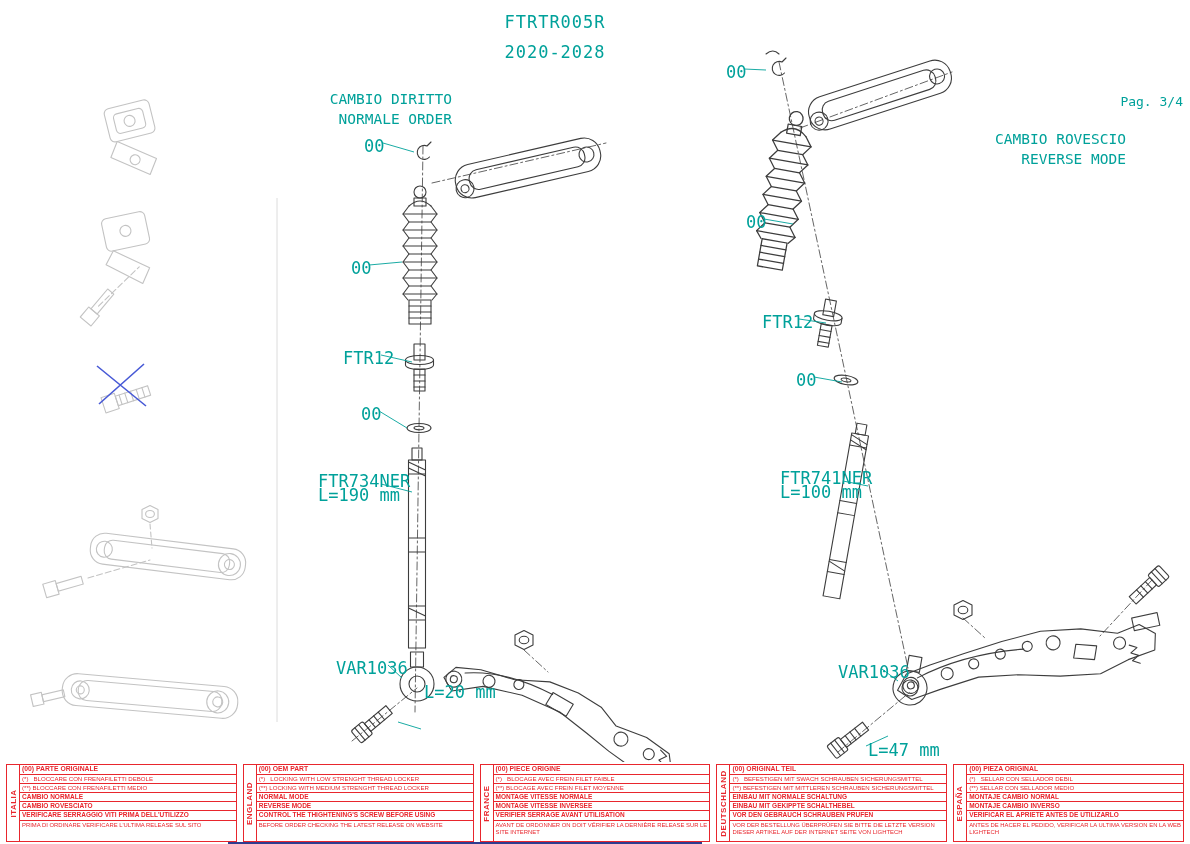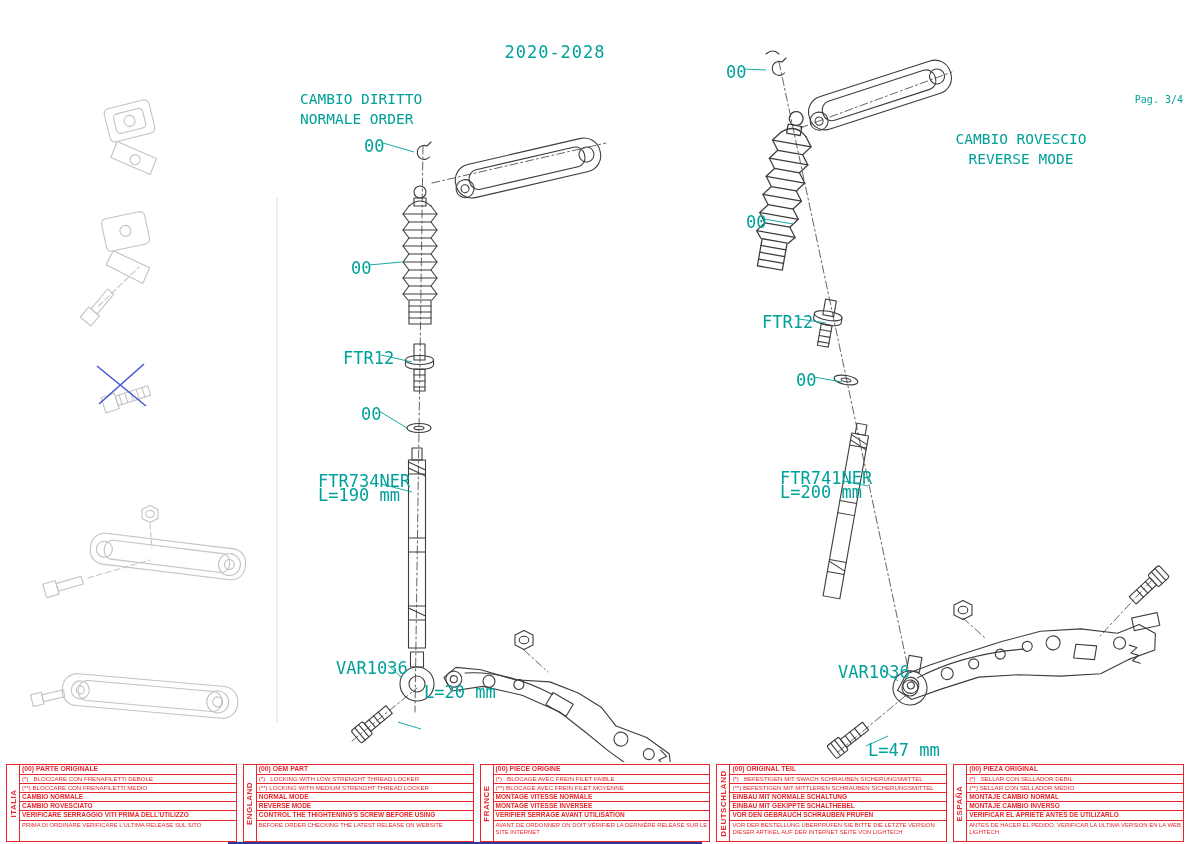--- a/index.html
+++ b/index.html
@@ -5,22 +5,22 @@
   *{margin:0;padding:0;box-sizing:border-box}
   body{background:#ffffff}
   .canvas{position:relative;width:1190px;height:844px;background:#fff;overflow:hidden;
           font-family:"DejaVu Sans Mono",monospace}
   .art{position:absolute;left:0;top:0}
   .d{stroke:#3d3d3d;fill:none;stroke-width:1.1;stroke-linejoin:round;stroke-linecap:round}
   .g{stroke:#c3c3c3;fill:none;stroke-width:1.1;stroke-linejoin:round;stroke-linecap:round}
   .dash{stroke-dasharray:8 3 2 3}
   .lbl{position:absolute;color:#00A19A;font-size:17px;white-space:nowrap}
   .hdr{position:absolute;color:#00A19A;font-size:17px;letter-spacing:1px;text-align:center;white-space:nowrap}
-  .sec-title{position:absolute;color:#00A19A;font-size:14.5px;line-height:20px;text-align:left;white-space:nowrap}
-  .pag{position:absolute;color:#00A19A;font-size:10px;text-align:right}
+  .sec-title{position:absolute;color:#00A19A;font-size:14.5px;line-height:20px;text-align:right;white-space:nowrap}
+  .pag{position:absolute;color:#00A19A;font-size:13px;text-align:right}
   .logo{position:absolute;left:985px;top:8px}
   .legend{position:absolute;left:6px;right:6px;bottom:2px;display:flex;gap:6px;height:78px;
           font-family:"Liberation Sans",sans-serif}
   .lg-table{flex:1;display:flex;border:1.2px solid #E8262D;background:#fff;min-width:0}
   .lg-country{width:13px;border-right:1px solid #E8262D;display:flex;align-items:center;justify-content:center;overflow:hidden}
   .lg-country span{transform:rotate(-90deg);white-space:nowrap;font-size:8px;font-weight:bold;color:#E8262D;letter-spacing:.5px}
   .lg-rows{flex:1;display:flex;flex-direction:column;min-width:0}
   .lg-row{border-bottom:1px solid #E8262D;color:#E8262D;padding:0 2px;display:flex;align-items:center;
           overflow:hidden;white-space:pre;line-height:1}
   .lg-row:last-child{border-bottom:none}
@@ -230,48 +230,49 @@
       <path d="M744,69 L766,70"></path>
       <path d="M764,219 L793,224"></path>
       <path d="M799,319 L826,323"></path>
       <path d="M814,377 L842,382"></path>
       <path d="M843,481 L868,486"></path>
       <path d="M882,669 L898,681"></path>
       <path d="M866,746 L888,736"></path>
     </g>
   </svg>
 
+  <div class="hdr" style="left:440px;top:12px;width:230px">FTRTR005R</div>
   <div class="hdr" style="left:440px;top:42px;width:230px">2020-2028</div>
   <div class="pag" style="left:1095px;top:94px;width:88px">Pag. 3/4</div>
 
 
   <div class="sec-title" style="left:300px;top:89px;width:152px">
     <div>CAMBIO DIRITTO</div>
     <div>NORMALE ORDER</div>
   </div>
-  <div class="sec-title" style="left:936px;top:129px;width:170px;text-align:center">
+  <div class="sec-title" style="left:956px;top:129px;width:170px;text-align:right">
     <div>CAMBIO ROVESCIO</div>
     <div>REVERSE MODE</div>
   </div>
 
   <div class="lbl" style="left:364px;top:136px">00</div>
   <div class="lbl" style="left:351px;top:258px">00</div>
   <div class="lbl" style="left:343px;top:348px">FTR12</div>
   <div class="lbl" style="left:361px;top:404px">00</div>
   <div class="lbl" style="left:318px;top:471px">FTR734NER</div>
   <div class="lbl" style="left:318px;top:485px">L=190 mm</div>
   <div class="lbl" style="left:336px;top:658px">VAR1036</div>
   <div class="lbl" style="left:424px;top:682px">L=20 mm</div>
 
   <div class="lbl" style="left:726px;top:62px">00</div>
   <div class="lbl" style="left:746px;top:212px">00</div>
   <div class="lbl" style="left:762px;top:312px">FTR12</div>
   <div class="lbl" style="left:796px;top:370px">00</div>
   <div class="lbl" style="left:780px;top:468px">FTR741NER</div>
-  <div class="lbl" style="left:780px;top:482px">L=200 mm</div>
+  <div class="lbl" style="left:780px;top:482px">L=100 mm</div>
   <div class="lbl" style="left:838px;top:662px">VAR1036</div>
   <div class="lbl" style="left:868px;top:740px">L=47 mm</div>
 
   <div class="legend">
 
     <div class="lg-table">
       <div class="lg-country">
           <span>ITALIA</span>
         </div>
       <div class="lg-rows">

